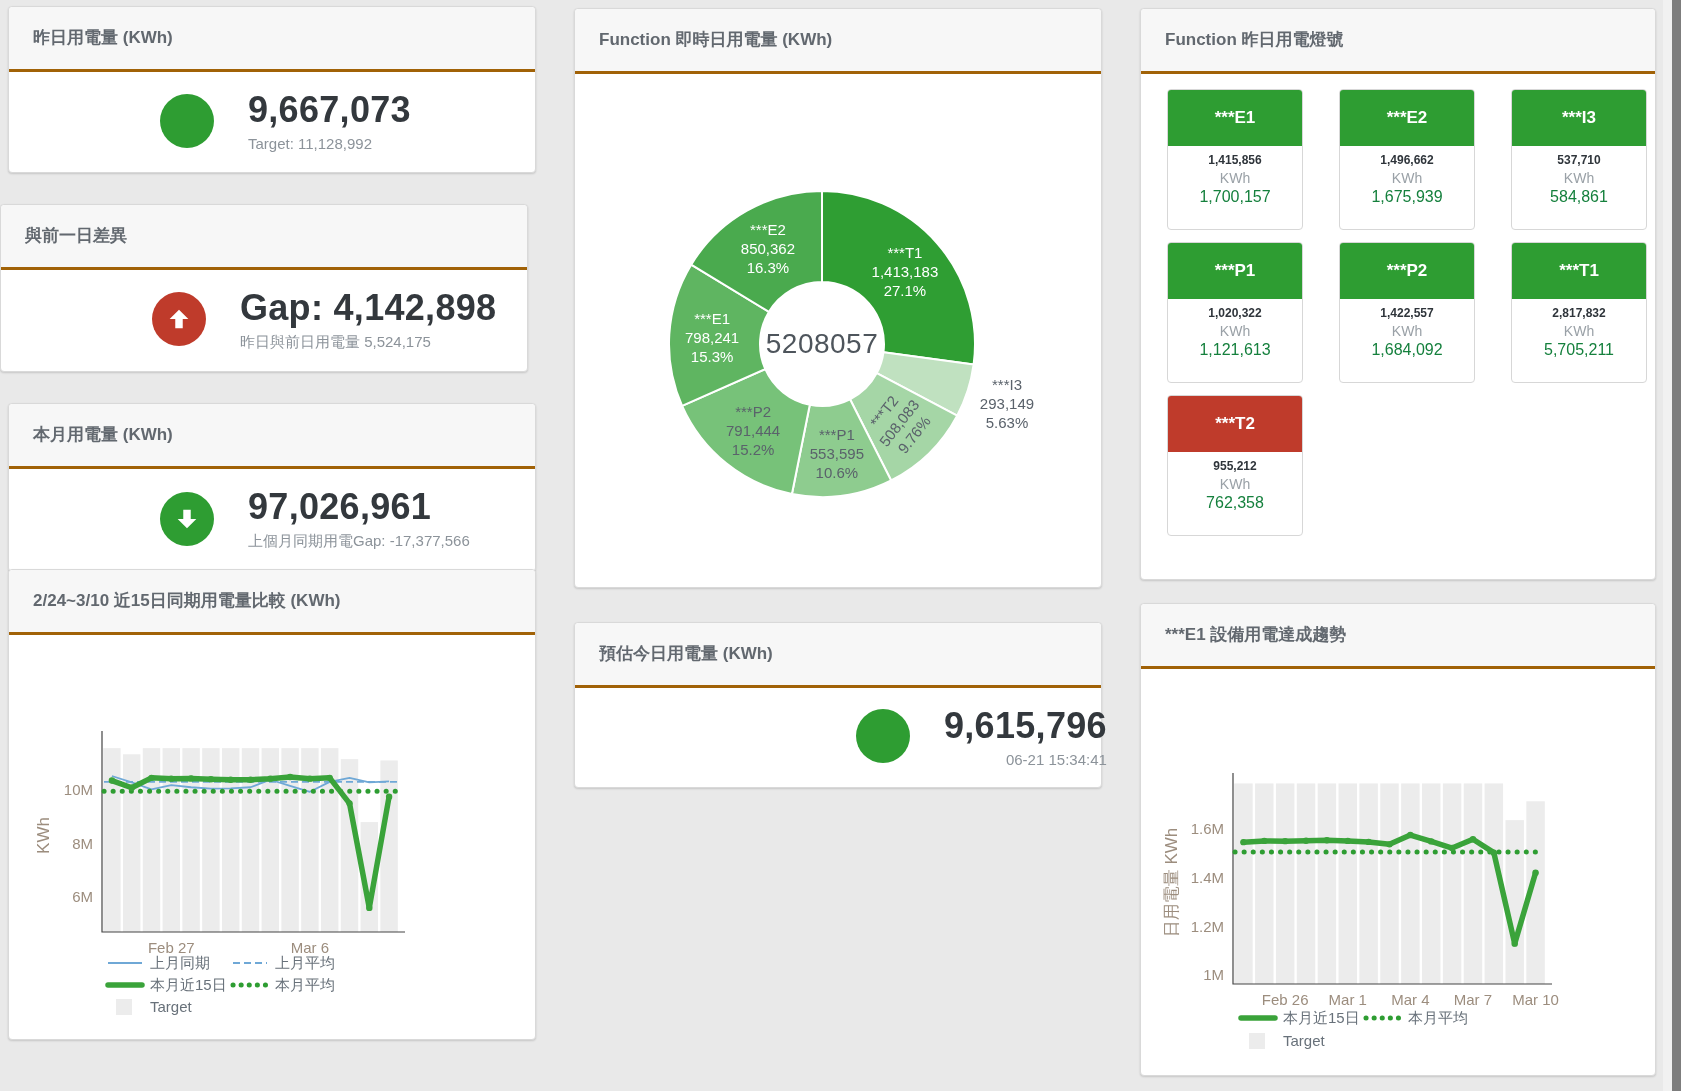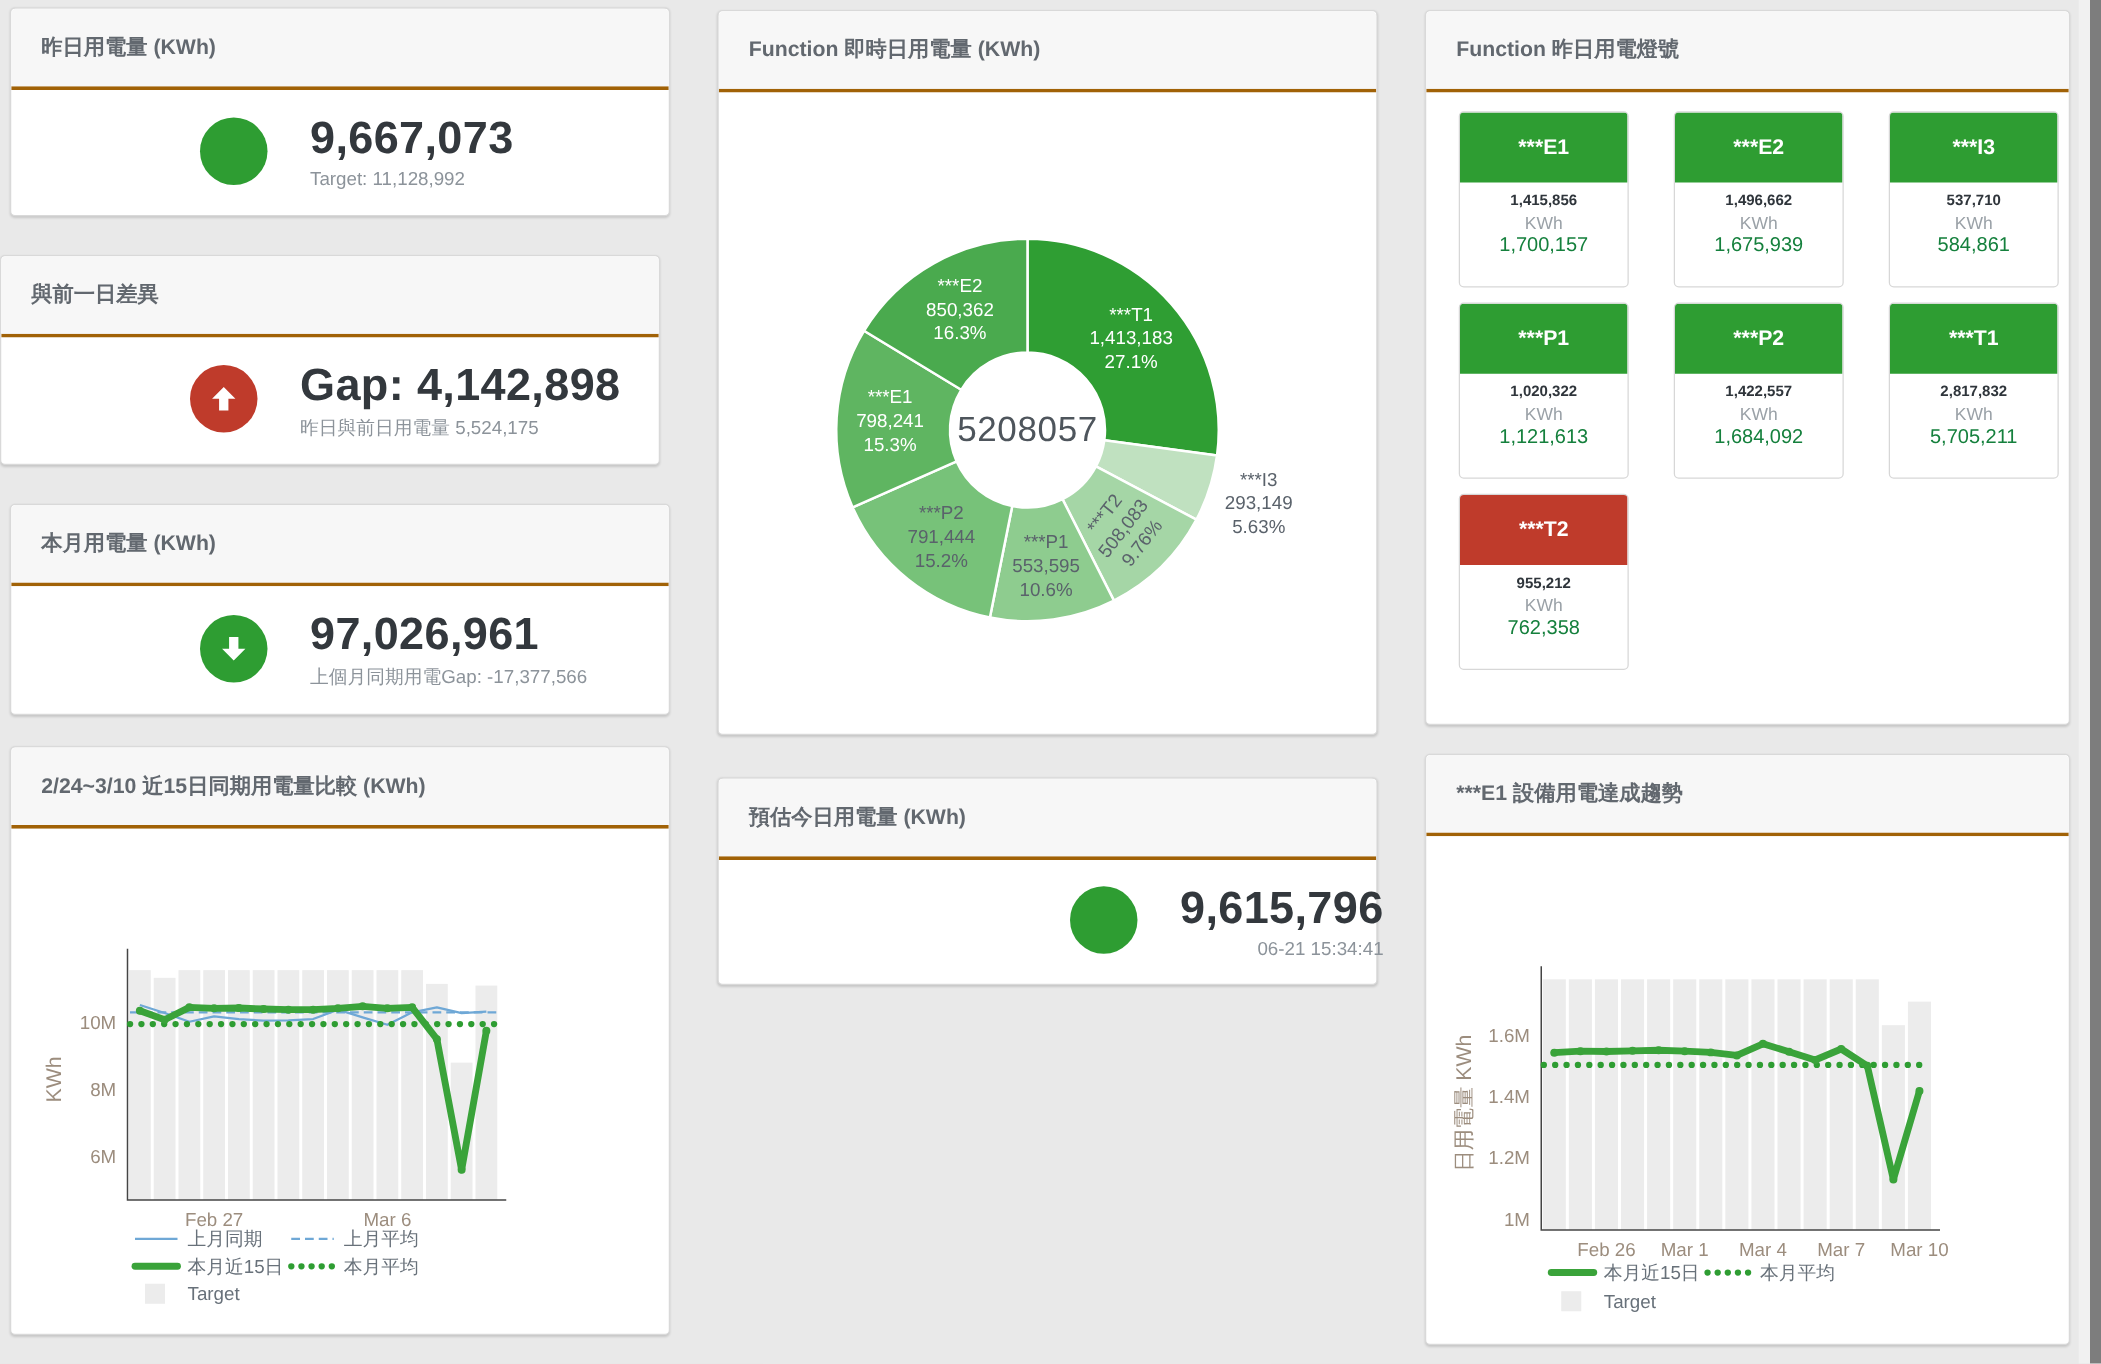--- a/index.html
+++ b/index.html
@@ -84,21 +84,21 @@
             </svg>
           </div>
         <div class="sv">
           <div class="val">97,026,961</div>
           <div class="sub">上個月同期用電Gap: -17,377,566</div>
         </div>
       </div>
     </div>
   </div>
 
-  <div class="card" style="left:8px;top:597px;width:528px;height:471px">
+  <div class="card" style="left:8px;top:569px;width:528px;height:471px">
     <div class="card-h">2/24~3/10 近15日同期用電量比較 (KWh)</div>
     <div class="card-b">
       <svg id="chart-compare" width="528" height="409">
           <rect x="94.2" y="116.11388888888888" width="17.400000000000002" height="183.88611111111112" fill="#ececec"></rect>
           <rect x="114" y="122.27916666666667" width="17.400000000000002" height="177.72083333333333" fill="#ececec"></rect>
           <rect x="133.79999999999998" y="116.11388888888888" width="17.400000000000002" height="183.88611111111112" fill="#ececec"></rect>
           <rect x="153.6" y="116.11388888888888" width="17.400000000000002" height="183.88611111111112" fill="#ececec"></rect>
           <rect x="173.4" y="116.11388888888888" width="17.400000000000002" height="183.88611111111112" fill="#ececec"></rect>
           <rect x="193.2" y="116.11388888888888" width="17.400000000000002" height="183.88611111111112" fill="#ececec"></rect>
           <rect x="213" y="116.11388888888888" width="17.400000000000002" height="183.88611111111112" fill="#ececec"></rect>

